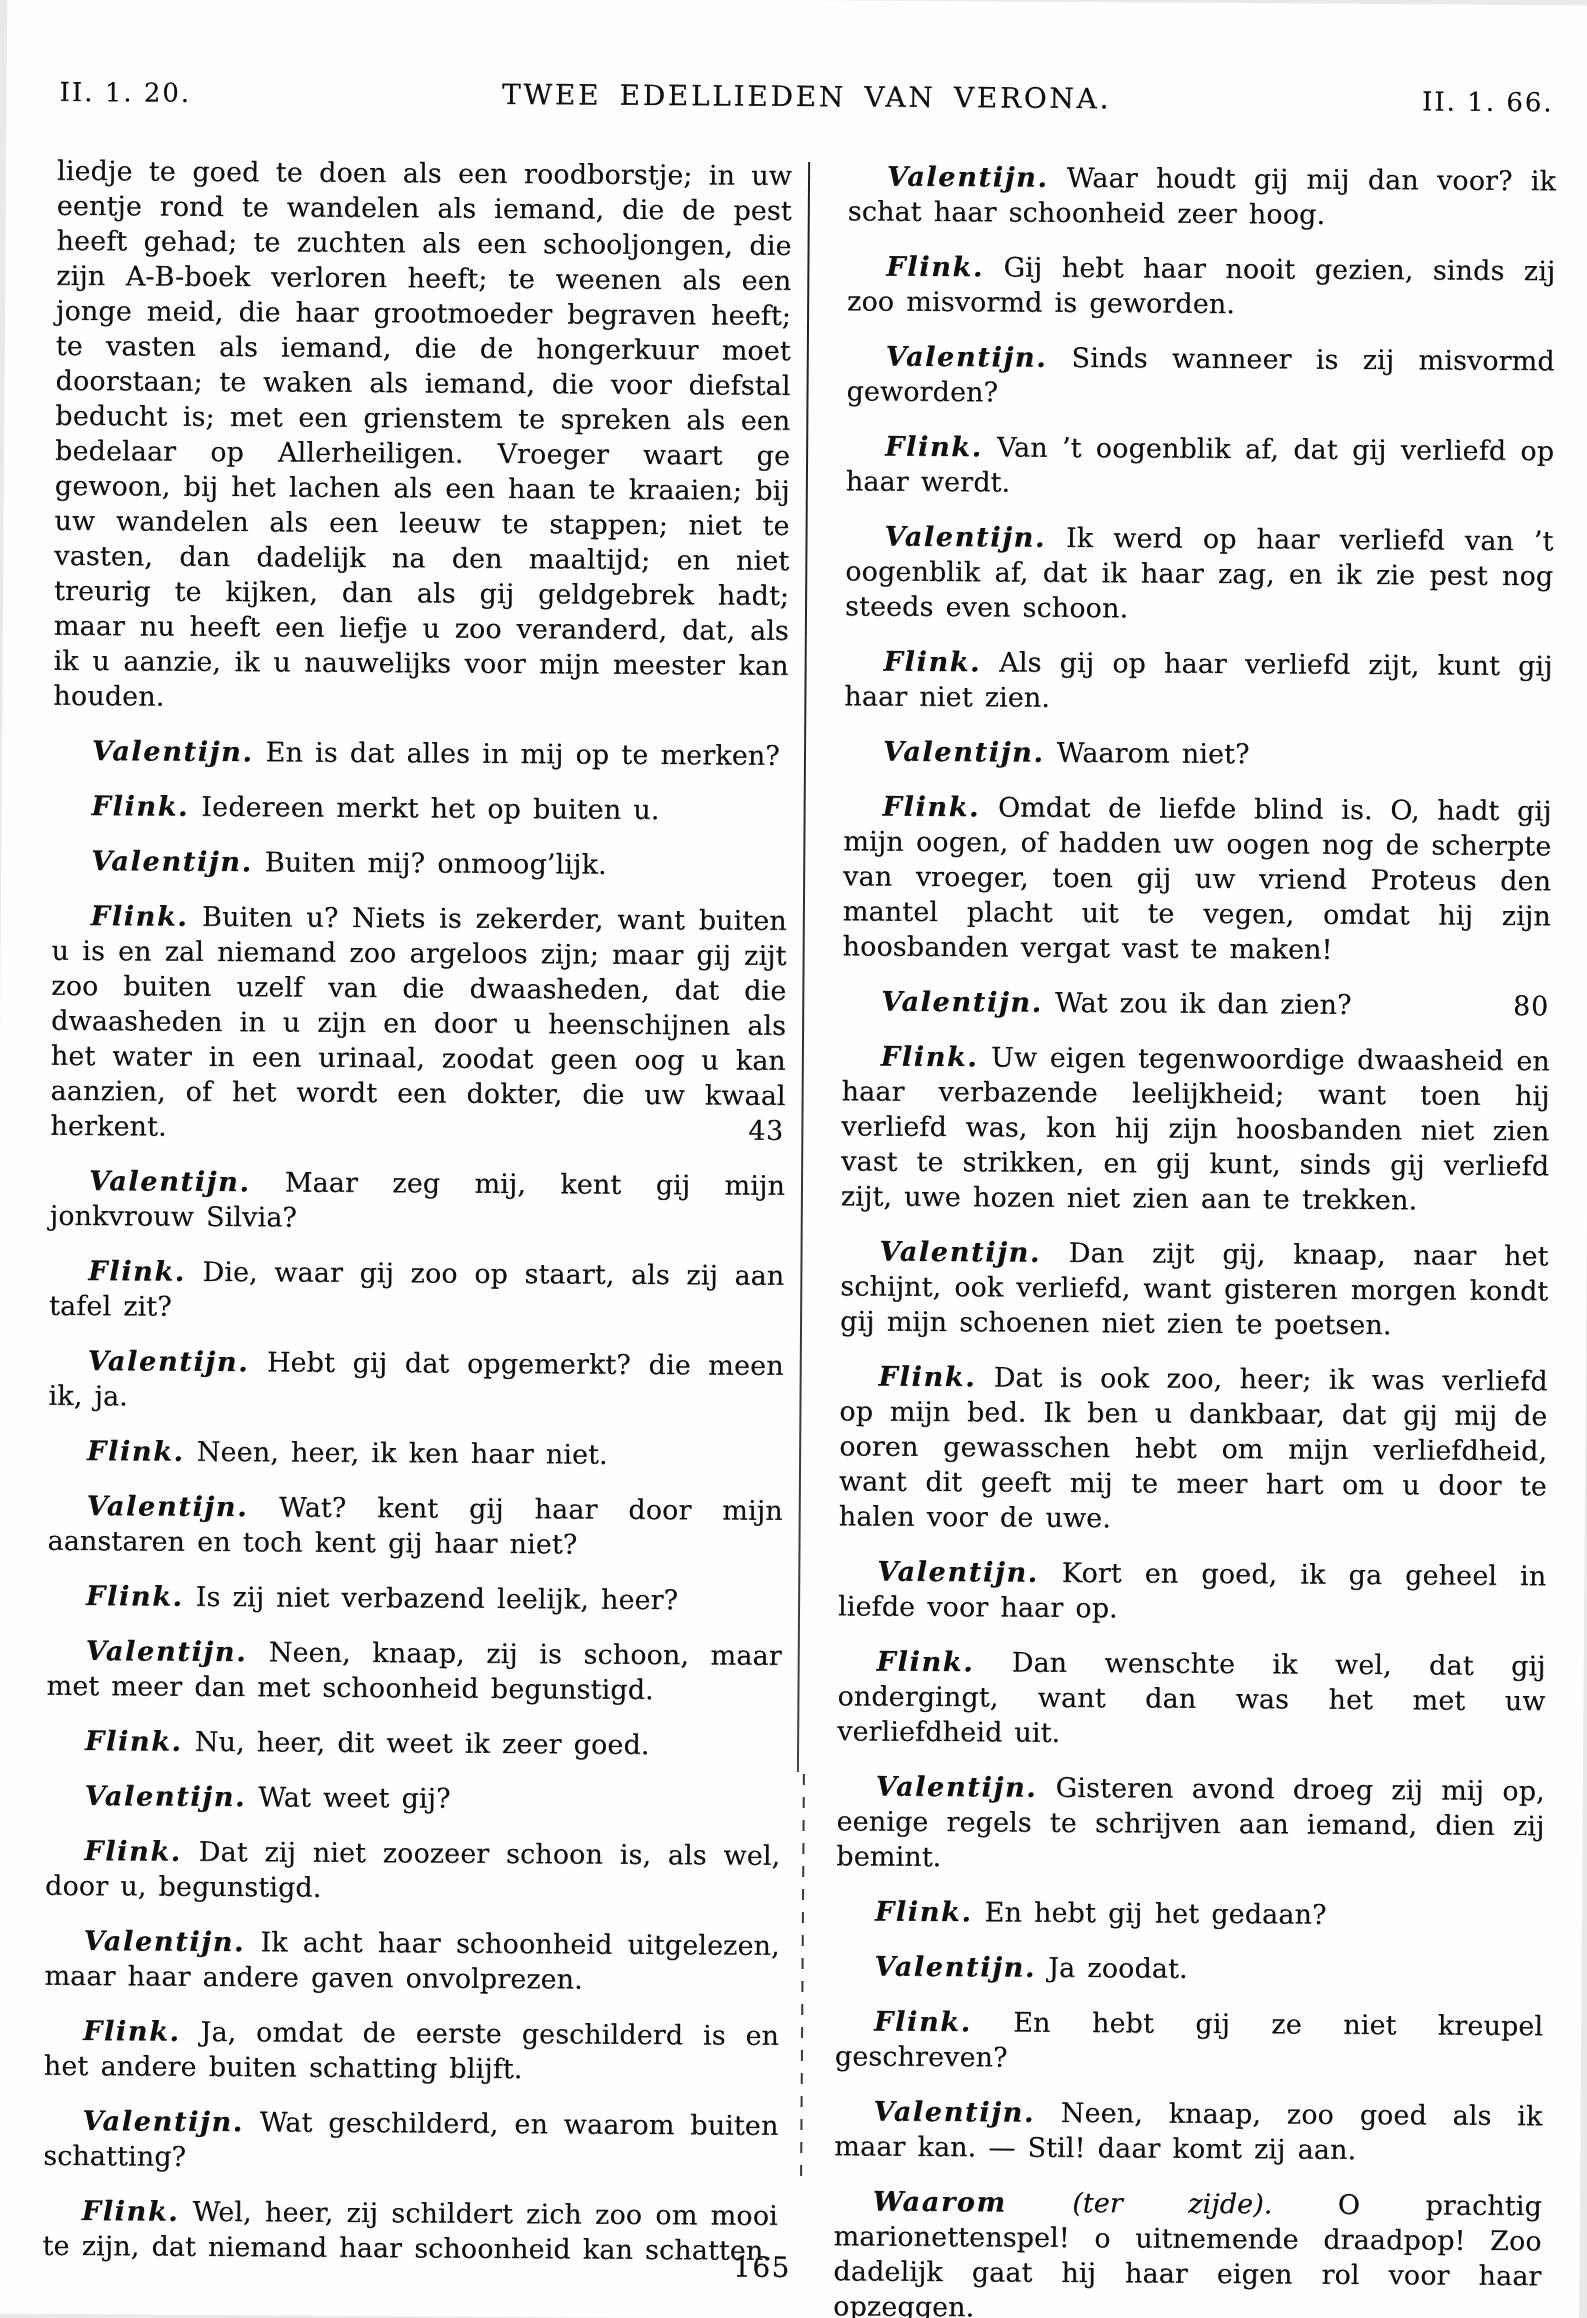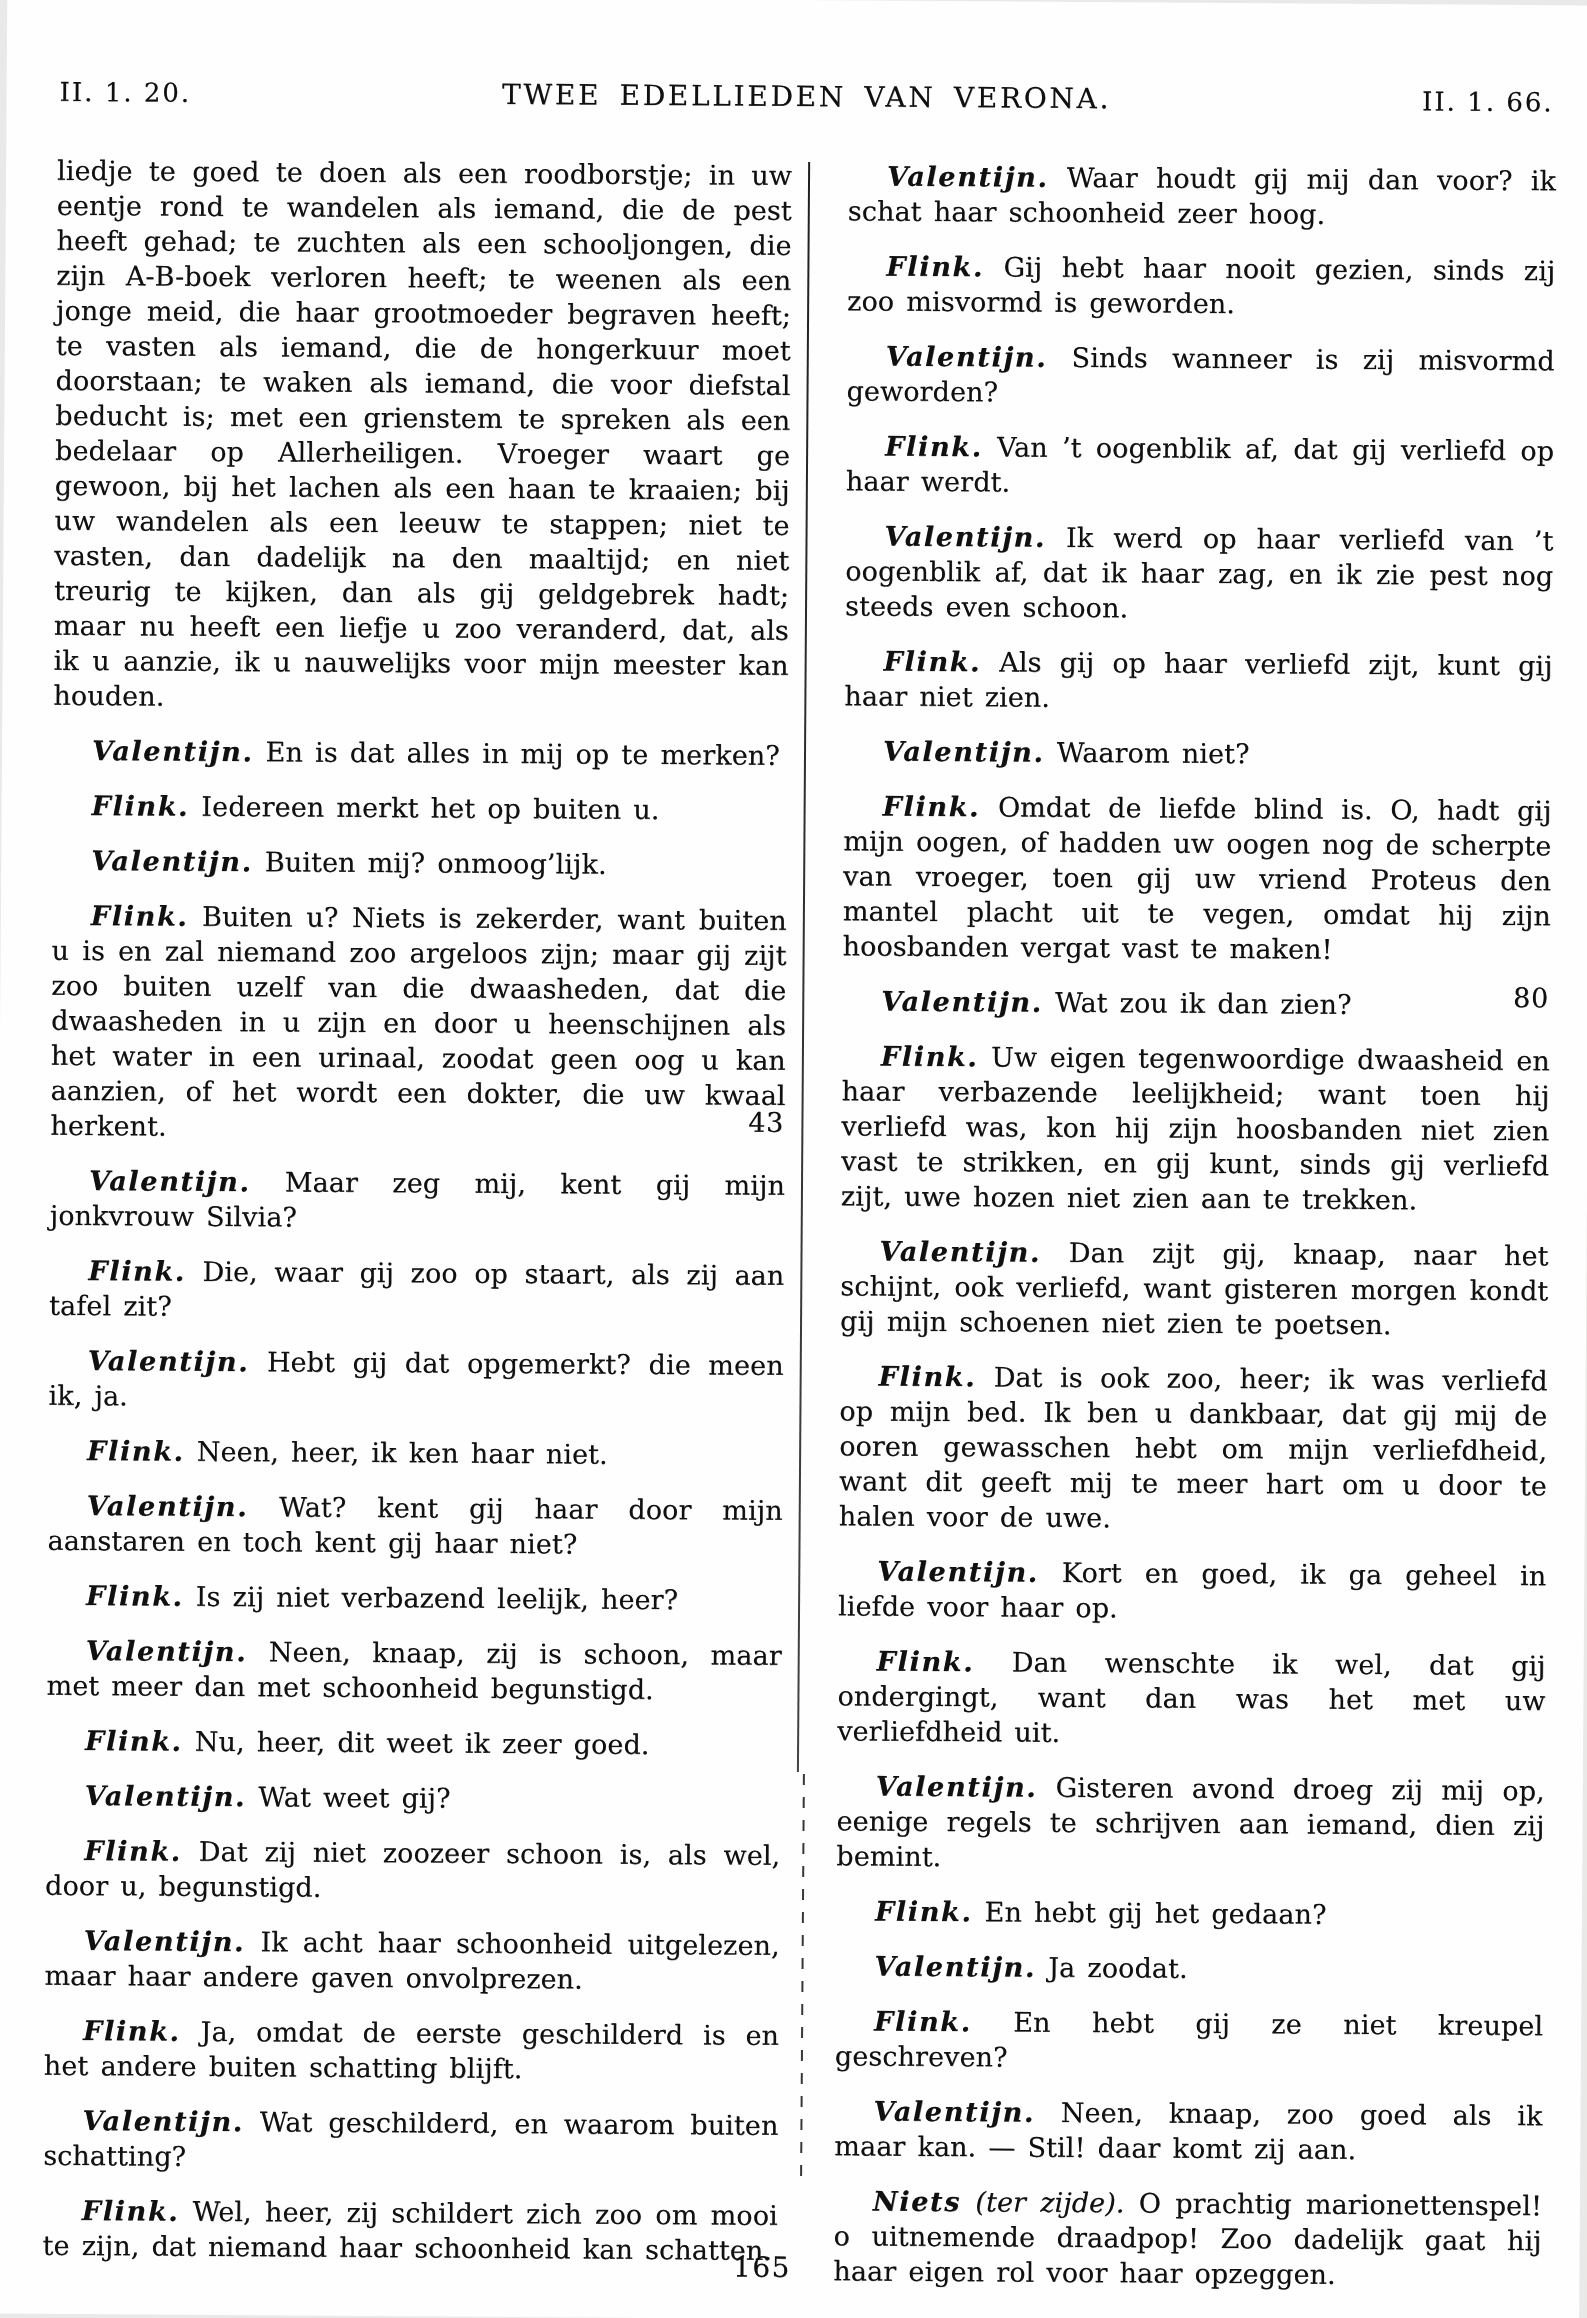--- a/index.html
+++ b/index.html
@@ -44,21 +44,21 @@
   .speech { margin-bottom: 20px; position: relative; }
   .speech.indent { text-indent: 39px; }
   .speaker {
     font-weight: bold;
     font-style: italic;
     letter-spacing: 1.7px;
   }
   .stage { font-style: italic; }
   .line-number {
     position: absolute;
-    right: 1.4px; bottom: 8px;
+    right: 1.4px; bottom: 0;
     text-indent: 0;
     letter-spacing: 0.7px;
   }
   .divider-solid {
     position: absolute;
     left: 802px; top: 162px;
     width: 2px; height: 1610px;
     background: linear-gradient(to bottom, rgba(20,20,20,0.95), rgba(20,20,20,0.8));
   }
   .divider-dotted {
@@ -125,19 +125,19 @@
       <p class="speech indent"><span class="speaker">Flink.</span> <span>Uw eigen tegenwoordige dwaasheid en haar verbazende leelijkheid; want toen hij verliefd was, kon hij zijn hoosbanden niet zien vast te strikken, en gij kunt, sinds gij verliefd zijt, uwe hozen niet zien aan te trekken.</span></p>
       <p class="speech indent"><span class="speaker">Valentijn.</span> <span>Dan zijt gij, knaap, naar het schijnt, ook verliefd, want gisteren morgen kondt gij mijn schoenen niet zien te poetsen.</span></p>
       <p class="speech indent"><span class="speaker">Flink.</span> <span>Dat is ook zoo, heer; ik was verliefd op mijn bed. Ik ben u dankbaar, dat gij mij de ooren gewasschen hebt om mijn verliefdheid, want dit geeft mij te meer hart om u door te halen voor de uwe.</span></p>
       <p class="speech indent"><span class="speaker">Valentijn.</span> <span>Kort en goed, ik ga geheel in liefde voor haar op.</span></p>
       <p class="speech indent"><span class="speaker">Flink.</span> <span>Dan wenschte ik wel, dat gij ondergingt, want dan was het met uw verliefdheid uit.</span></p>
       <p class="speech indent"><span class="speaker">Valentijn.</span> <span>Gisteren avond droeg zij mij op, eenige regels te schrijven aan iemand, dien zij bemint.</span></p>
       <p class="speech indent"><span class="speaker">Flink.</span> <span>En hebt gij het gedaan?</span></p>
       <p class="speech indent"><span class="speaker">Valentijn.</span> <span>Ja zoodat.</span></p>
       <p class="speech indent"><span class="speaker">Flink.</span> <span>En hebt gij ze niet kreupel geschreven?</span></p>
       <p class="speech indent"><span class="speaker">Valentijn.</span> <span>Neen, knaap, zoo goed als ik maar kan. — Stil! daar komt zij aan.</span></p>
-      <p class="speech indent"><span class="speaker">Niets</span><span class="stage"> (ter zijde).</span> <span>O prachtig marionettenspel! o uitnemende draadpop! Zoo dadelijk gaat hij haar eigen rol voor haar opzeggen.</span></p>
+      <p class="speech indent"><span class="speaker">Waarom</span><span class="stage"> (ter zijde).</span> <span>O prachtig marionettenspel! o uitnemende draadpop! Zoo dadelijk gaat hij haar eigen rol voor haar opzeggen.</span></p>
     </div>
 
   <div class="page-number">165</div>
 
 </div>
 
 
 </body></html>

